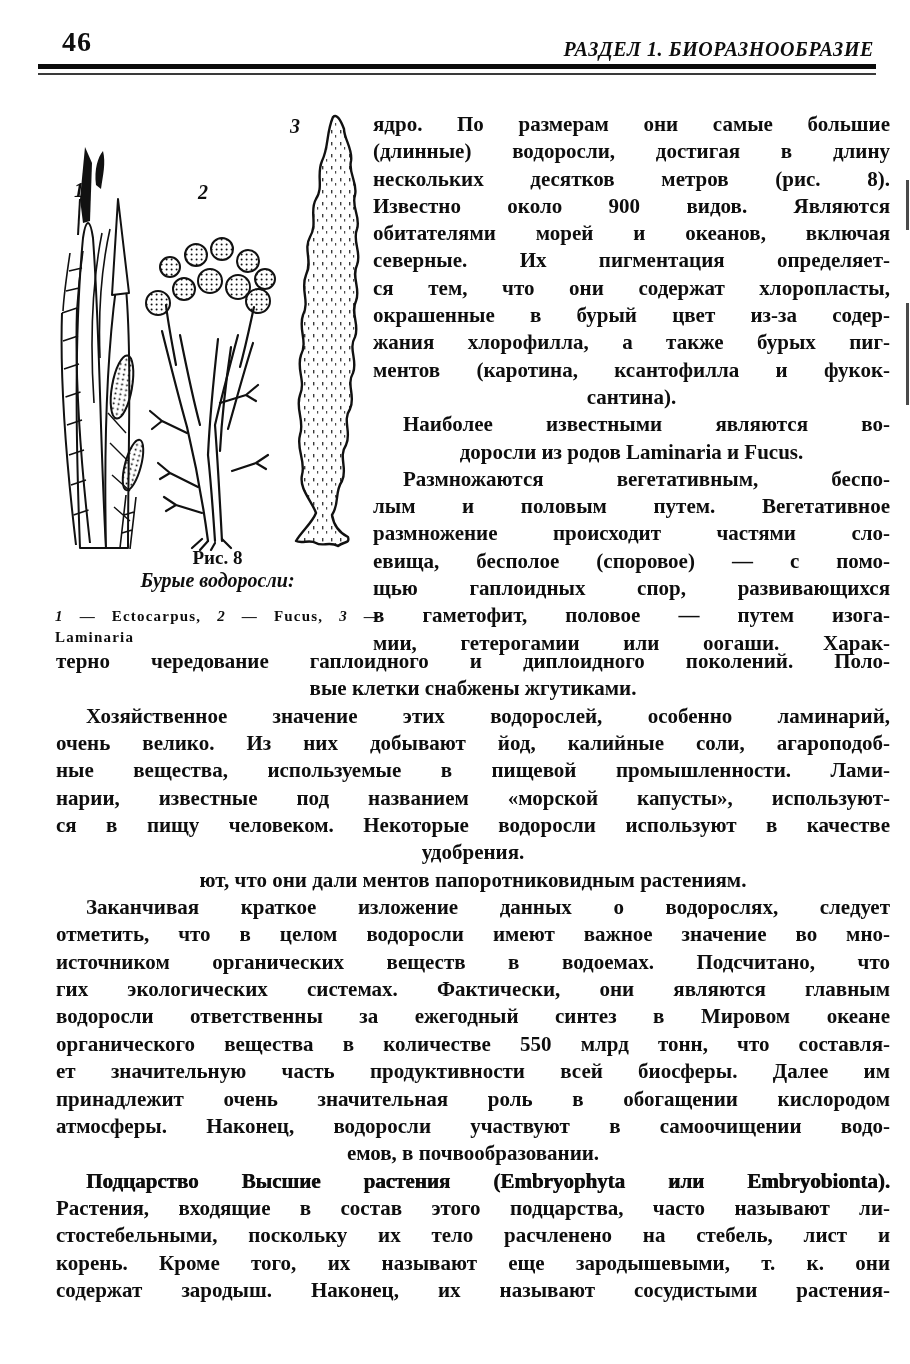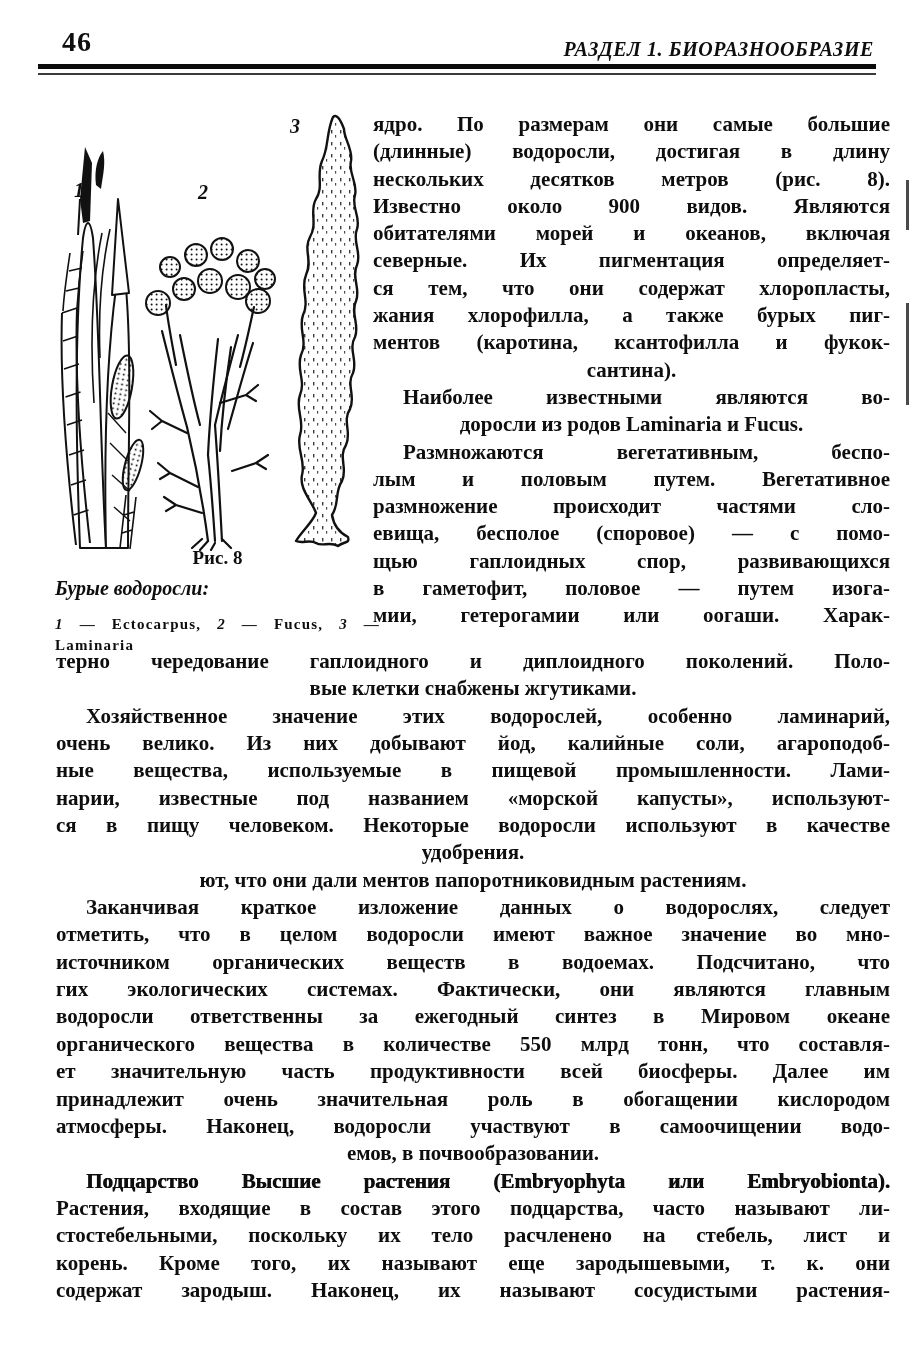--- a/index.html
+++ b/index.html
@@ -15,21 +15,21 @@
 
   .figure { position:absolute; left:50px; top:103px; width:322px; height:448px; }
   .figsvg { position:absolute; left:0; top:0; }
   .fig-label { position:absolute; font-weight:bold; font-style:italic; font-size:20px; color:#0e0e0e; }
   .l1 { left:24px;  top:76px; }
   .l2 { left:148px; top:78px; }
   .l3 { left:240px; top:12px; }
 
   .caption { position:absolute; left:55px; top:547px; width:325px; }
   .cap-num   { text-align:center; font-weight:bold; font-size:19px; }
-  .cap-title { text-align:left; font-weight:bold; font-style:italic; font-size:20px; margin-top:8px; }
+  .cap-title { text-align:center; font-weight:bold; font-style:italic; font-size:20px; margin-top:0; }
   .cap-legend { font-weight:bold; font-size:15px; margin-top:16px; letter-spacing:1.2px;
                 text-align:justify; text-align-last:justify; }
   .cap-legend .it { font-style:italic; }
   .cap-legend2 { font-weight:bold; font-size:15px; letter-spacing:1.2px; margin-top:4px; }
 
   .col-text  { position:absolute; left:373px; top:111px; width:517px;
                font-size:21px; font-weight:bold; line-height:27.3px; }
   .body-text { position:absolute; left:56px;  top:648px; width:834px;
                font-size:21px; font-weight:bold; line-height:27.35px; }
   .line { text-align:center; }
@@ -147,20 +147,21 @@
   </div>
 
   <div class="col-text">
       <div class="line just">ядро. По размерам они самые большие</div>
       <div class="line just">(длинные) водоросли, достигая в длину</div>
       <div class="line just">нескольких десятков метров (рис. 8).</div>
       <div class="line just">Известно около 900 видов. Являются</div>
       <div class="line just">обитателями морей и океанов, включая</div>
       <div class="line just">северные. Их пигментация определяет-</div>
       <div class="line just">ся тем, что они содержат хлоропласты,</div>
+      <div class="line just">окрашенные в бурый цвет из-за содер-</div>
       <div class="line just">жания хлорофилла, а также бурых пиг-</div>
       <div class="line just">ментов (каротина, ксантофилла и фукок-</div>
       <div class="line">сантина).</div>
       <div class="line just ind">Наиболее известными являются во-</div>
       <div class="line">доросли из родов Laminaria и Fucus.</div>
       <div class="line just ind">Размножаются вегетативным, беспо-</div>
       <div class="line just">лым и половым путем. Вегетативное</div>
       <div class="line just">размножение происходит частями сло-</div>
       <div class="line just">евища, бесполое (споровое) — с помо-</div>
       <div class="line just">щью гаплоидных спор, развивающихся</div>

